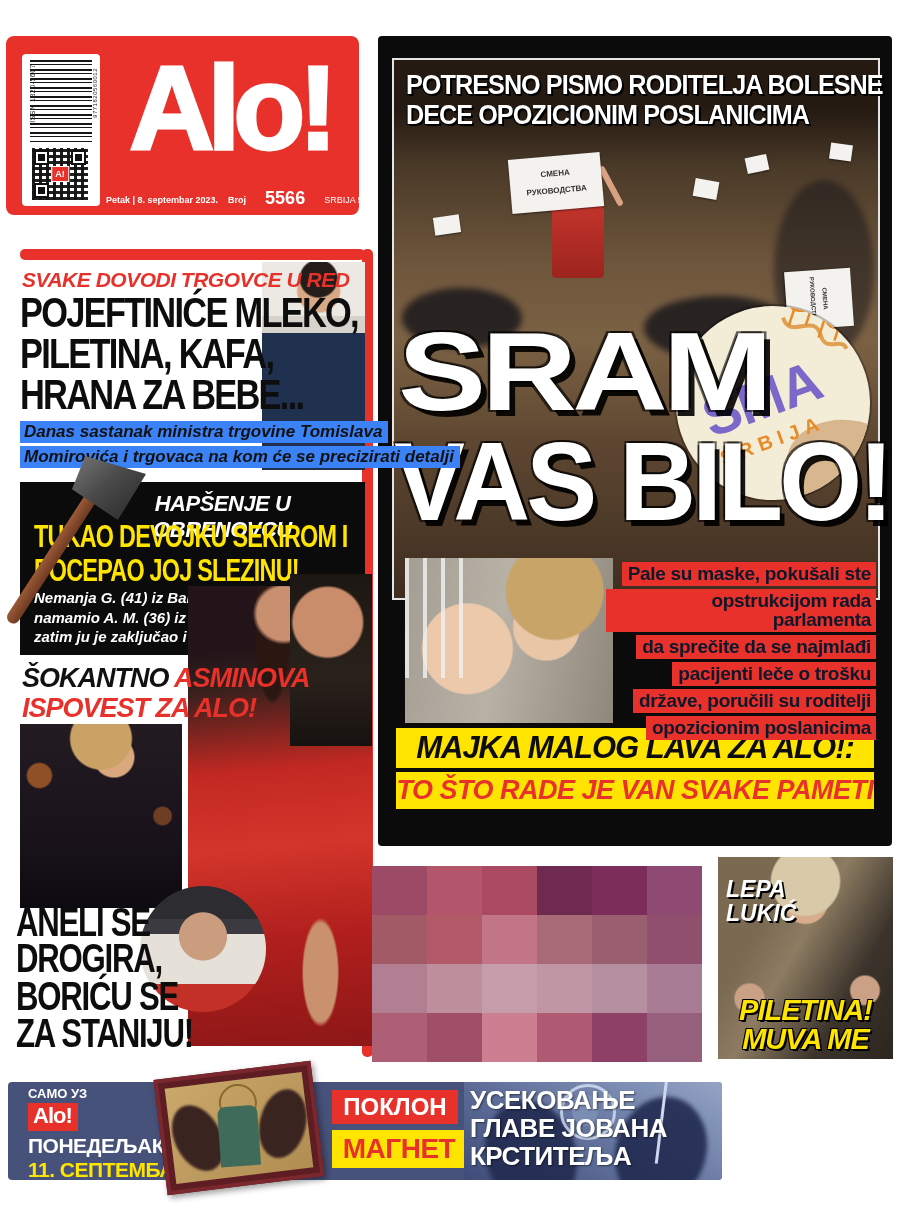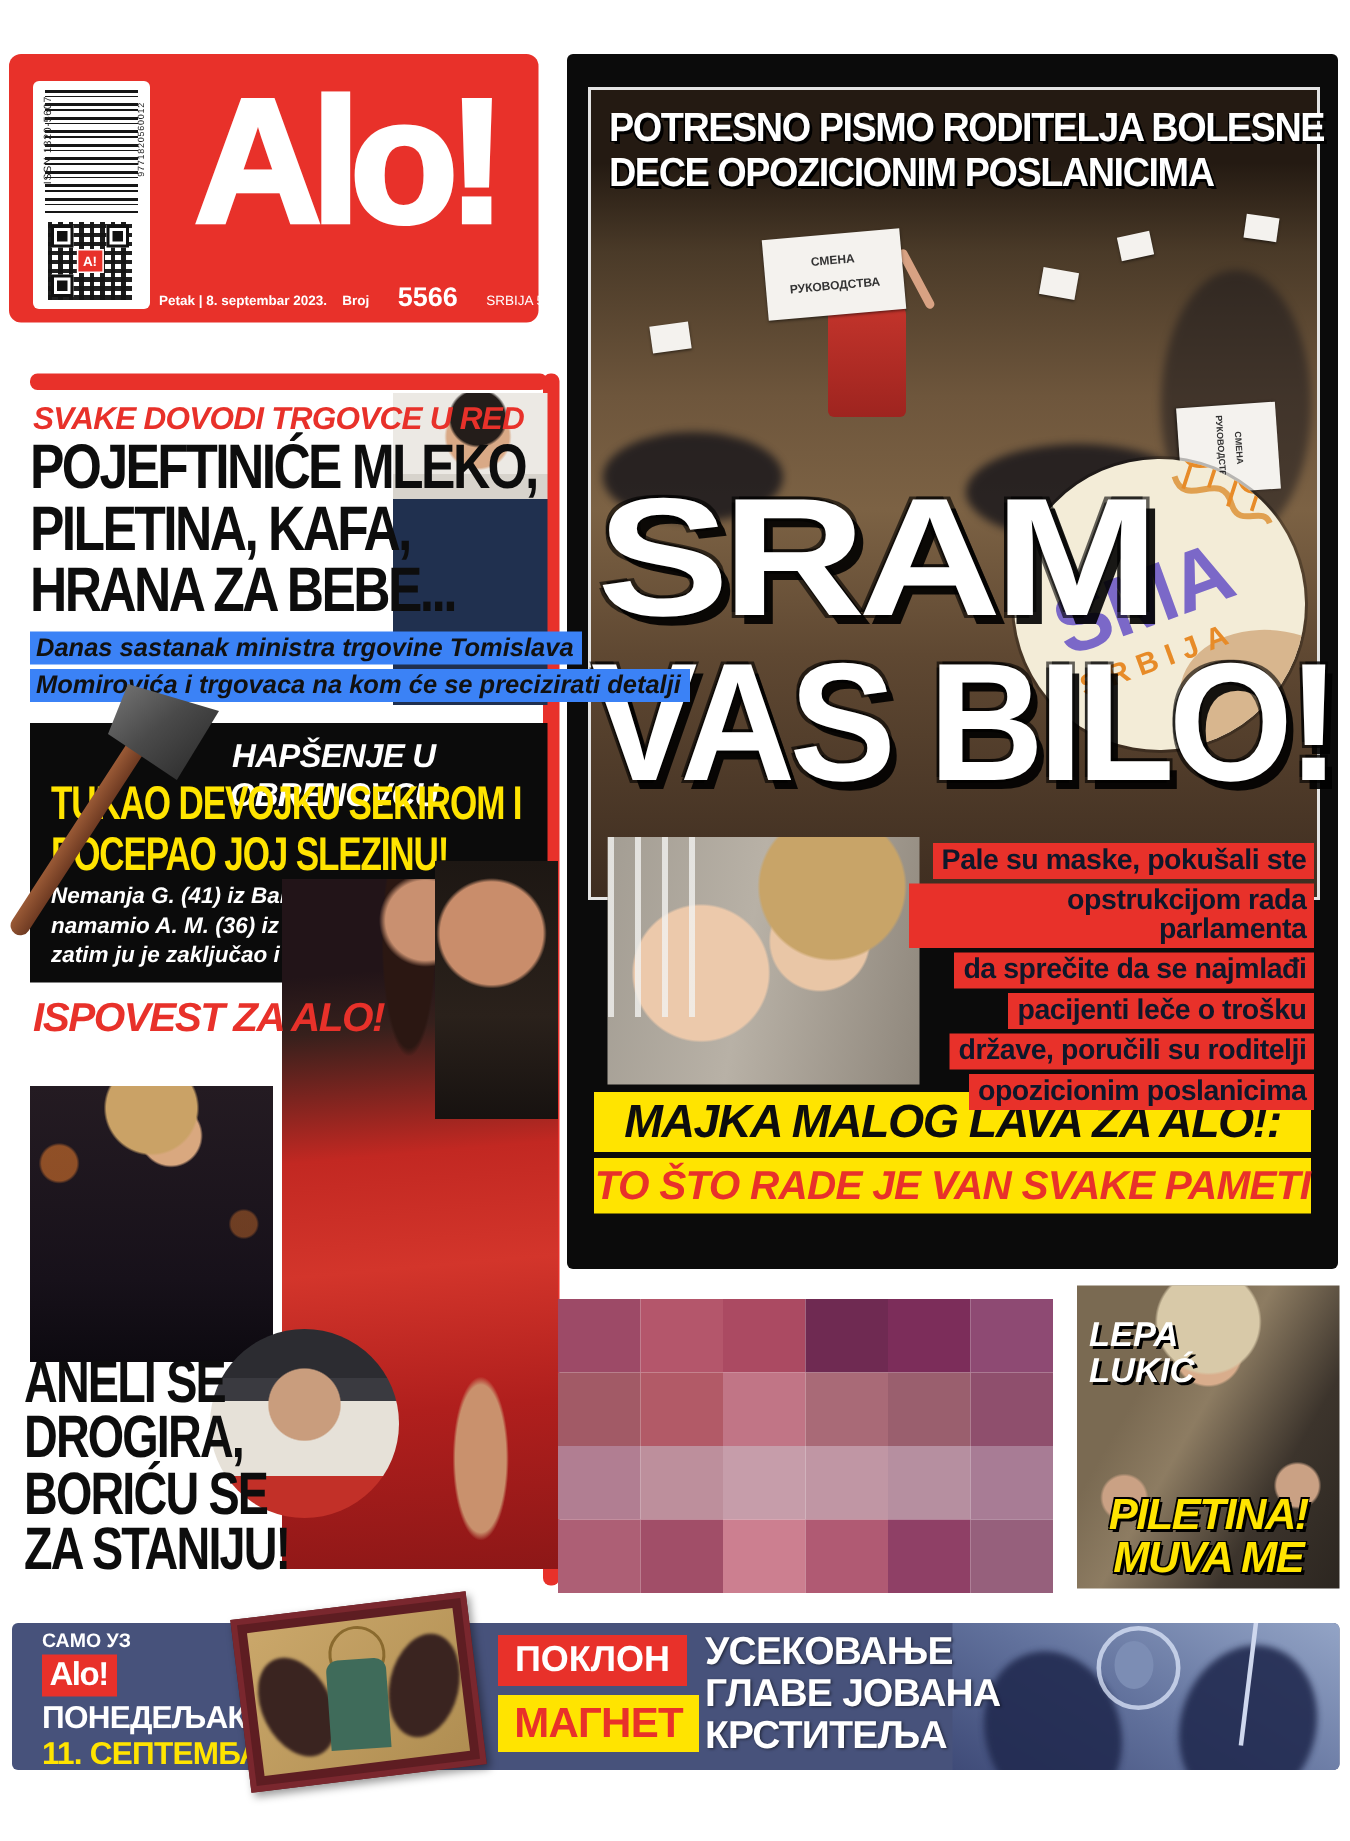--- a/index.html
+++ b/index.html
@@ -136,21 +136,21 @@
                 radial-gradient(circle at 50% 22%,#d9ad8c 0 12%,transparent 13%),
                 radial-gradient(circle at 18% 70%,#caa184 0 7%,transparent 8%),
                 radial-gradient(circle at 84% 66%,#caa184 0 7%,transparent 8%),
                 linear-gradient(120deg,#7a6a52 0 28%,#8d7c62 45%,#3c342c 72%,#2c2620);}
   #lepa-name{position:absolute;left:8px;top:20px;color:#fff;font-weight:bold;font-style:italic;font-size:23px;line-height:1.05;
      text-shadow:2px 2px 0 #000;}
   #lepa-headline{position:absolute;left:0;bottom:6px;width:100%;text-align:center;color:#ffe400;font-weight:bold;font-style:italic;
      font-size:29px;line-height:.98;letter-spacing:-1px;text-shadow:2px 2px 0 #000,-1px -1px 0 #000,1px -1px 0 #000,-1px 1px 0 #000;}
 
   
-  #promo-strip{left:8px;top:1082px;width:885px;height:98px;background:#47527b;border-radius:4px;z-index:1;}
+  #promo-strip{left:8px;top:1082px;width:714px;height:98px;background:#47527b;border-radius:4px;z-index:1;}
   #promo-left{position:absolute;left:20px;top:5px;line-height:1;}
   #promo-only{color:#fff;font-weight:bold;font-size:13px;}
   #promo-logo{display:inline-block;background:#e8312a;color:#fff;font-weight:bold;font-size:22px;
      padding:2px 6px 4px 5px;margin:3px 0 4px 0;letter-spacing:-1px;}
   #promo-day{color:#fff;font-weight:bold;font-size:21px;letter-spacing:-.5px;margin-bottom:3px;}
   #promo-date{color:#ffe400;font-weight:bold;font-size:21px;letter-spacing:-.5px;}
   #icon-tile{left:160px;top:1070px;width:150px;height:108px;transform:rotate(-7deg);z-index:2;
      background:#5e1d22;border:4px solid #7a272e;box-shadow:2px 3px 6px rgba(0,0,0,.4);}
   #icon-inner{position:absolute;inset:6px;background:linear-gradient(140deg,#caa76a,#b08e52);overflow:hidden;}
   .icon-wing{position:absolute;width:46px;height:70px;border-radius:50%;background:#3a2420;filter:blur(1px);}
@@ -226,20 +226,21 @@
       <div>zatim ju je zaključao i iživljavao se nad njom</div>
     </div>
   </div>
   <div id="axe" class="abs">
     <div id="axe-handle"></div>
     <div id="axe-head"></div>
   </div>
   <div id="face-photo" class="abs"></div>
 
   <div id="s3-kicker" class="abs">
+    <div><span>ŠOKANTNO</span> <span class="red">ASMINOVA</span></div>
     <div class="red">ISPOVEST ZA ALO!</div>
   </div>
   <div id="photo-black-dress" class="abs"></div>
   <div id="photo-red-dress" class="abs"></div>
   <div id="aneli-headline" class="abs">
     <div>ANELI SE</div>
     <div>DROGIRA,</div>
     <div>BORIĆU SE</div>
     <div>ZA STANIJU!</div>
   </div>

